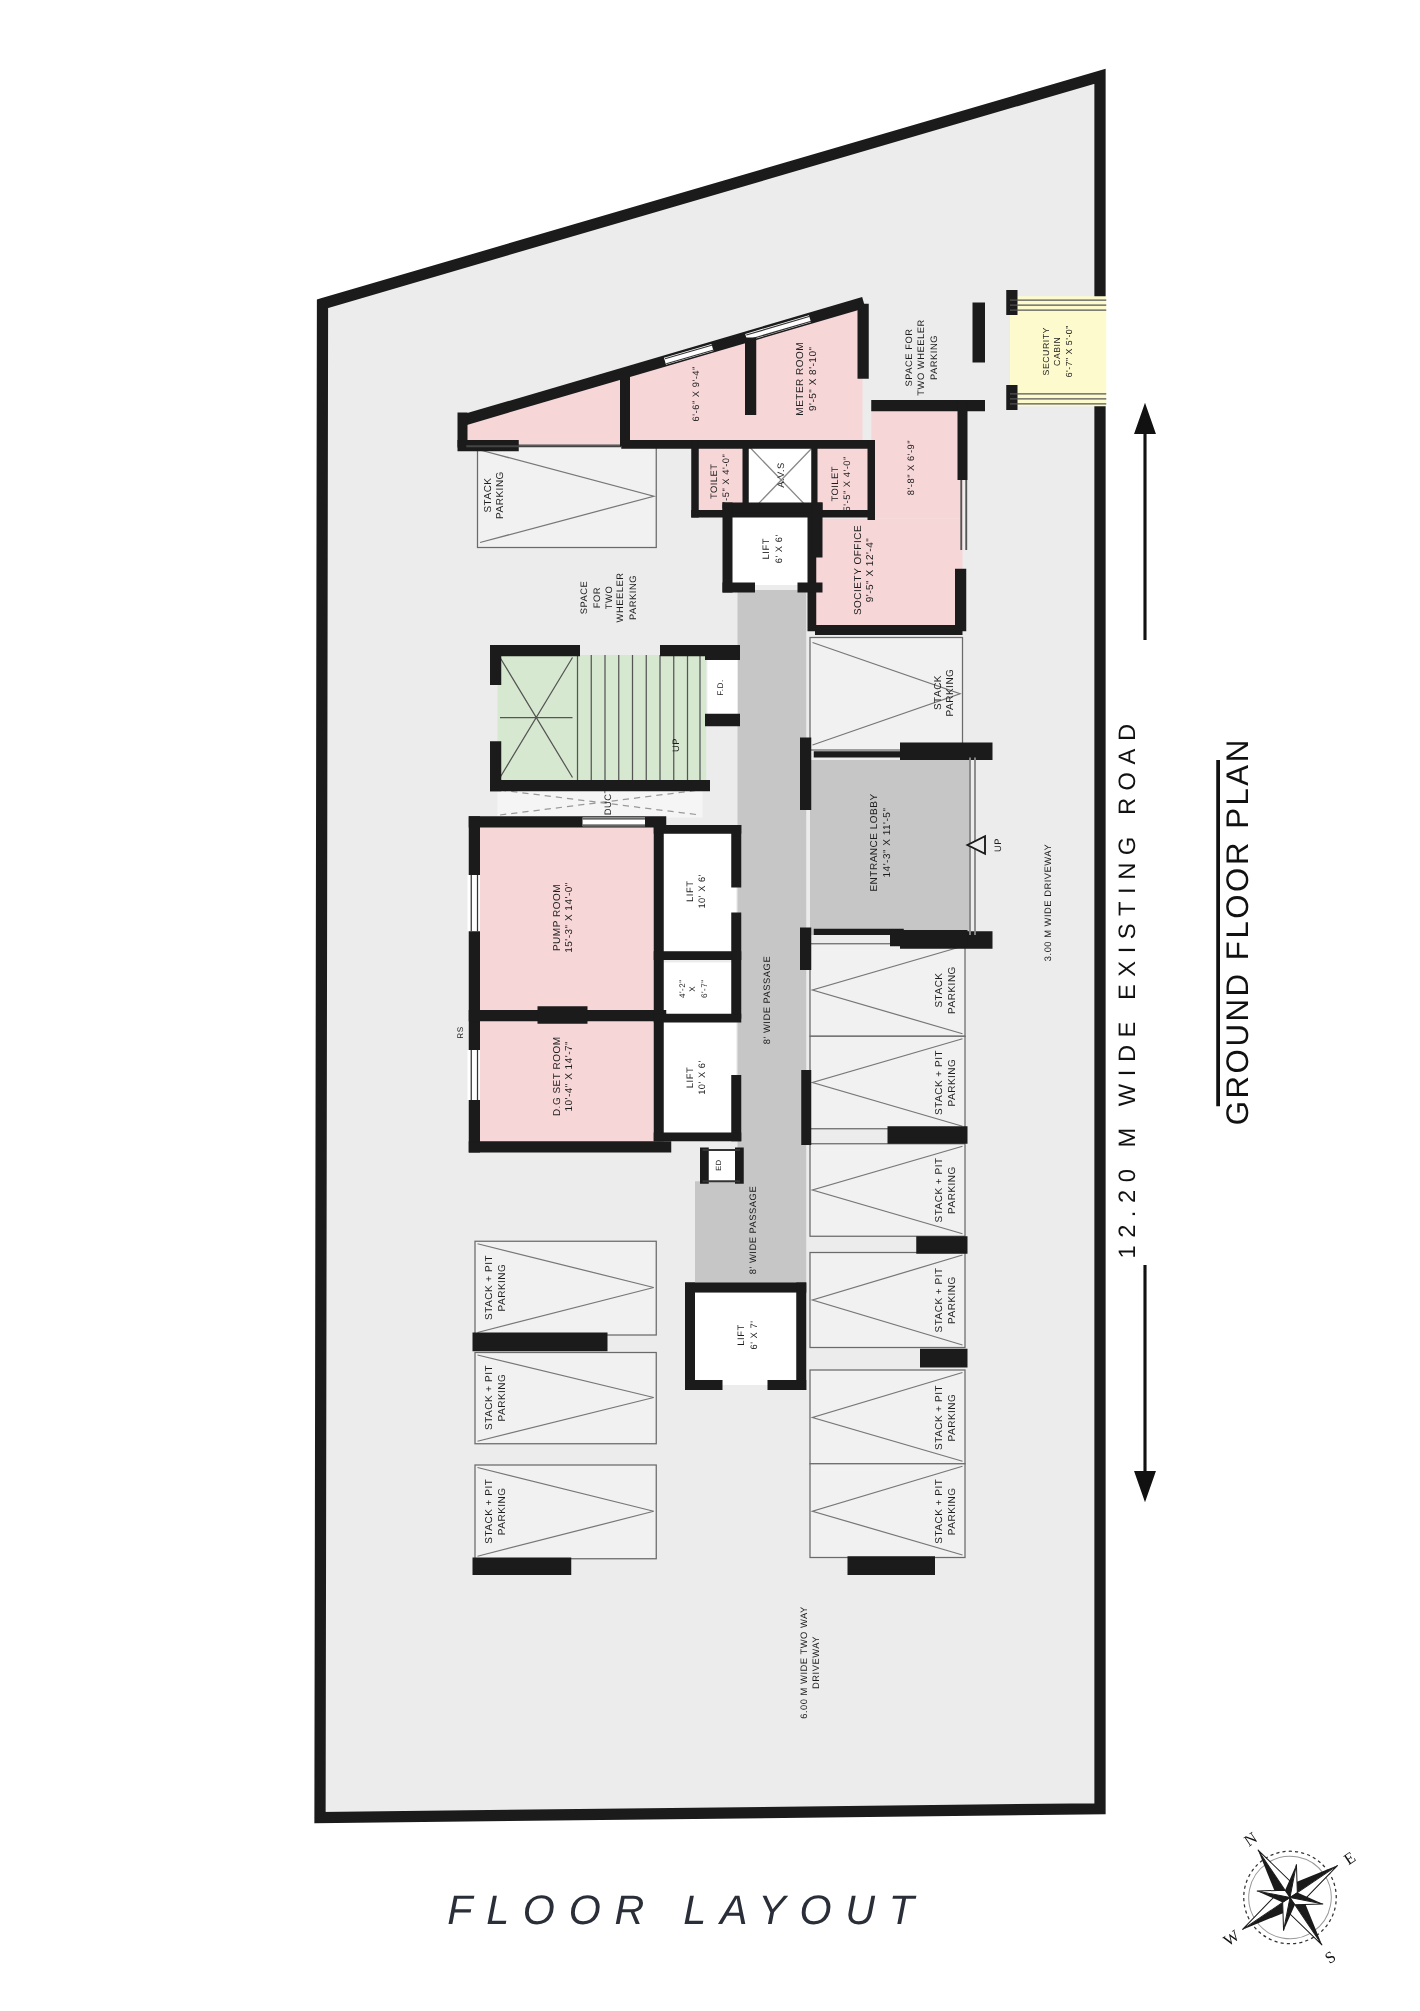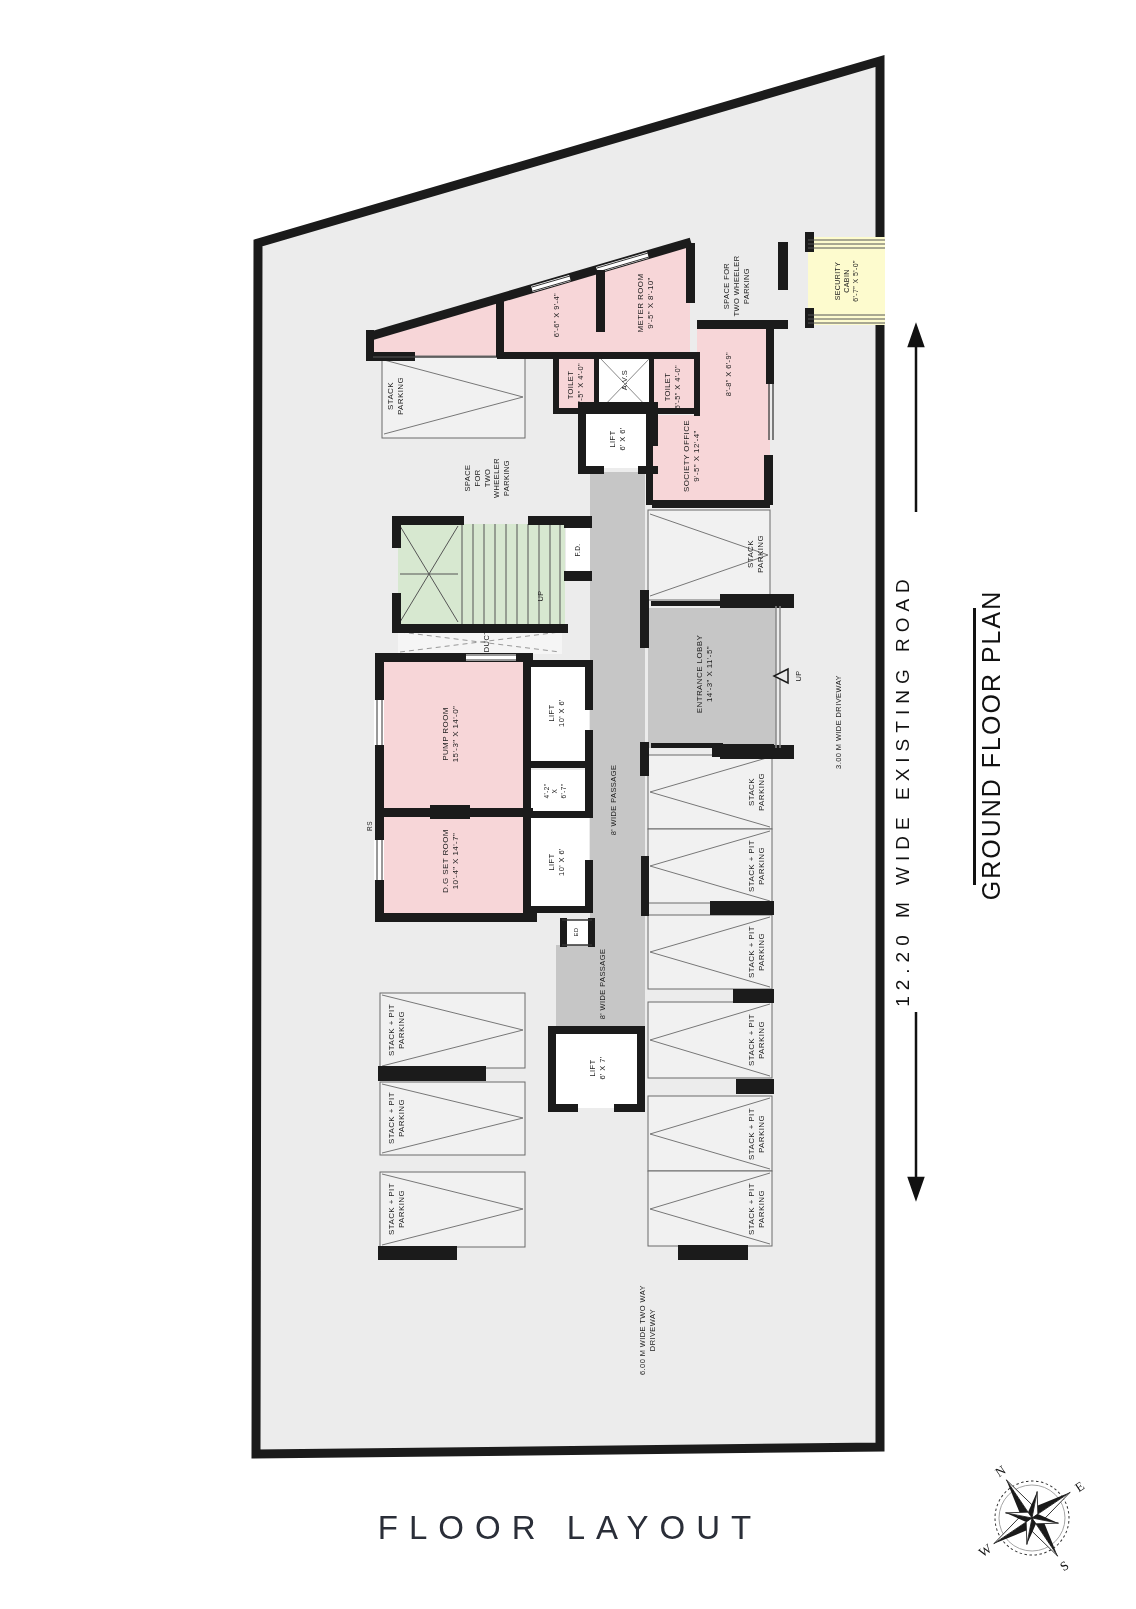--- a/index.html
+++ b/index.html
@@ -335,15 +335,15 @@
       <div class="plan-label" style="left: 598px; top: 1068px; font-size: 7.5px;">LIFT
 6' X 7'</div>
       <div class="plan-label" style="left: 648px; top: 1330px; font-size: 7.5px;">6.00 M WIDE TWO WAY
 DRIVEWAY</div>
     </div>
 
 <div class="big-rot" id="road-label" style="left:903px;top:790px;">12.20 M WIDE EXISTING ROAD</div>
 <div class="big-rot" id="plan-title" style="left:991px;top:745px;">GROUND FLOOR PLAN</div>
 <div id="plan-title-underline" style="left:973px;top:608px;height:277px;"></div>
 
-<div id="floor-layout-title" style="left:570px;top:1528px;">FLOOR LAYOUT</div>
+<div id="floor-layout-title" style="left:550px;top:1528px;font-style:italic;">FLOOR LAYOUT</div>
 
 </div>
 
 </body></html>

